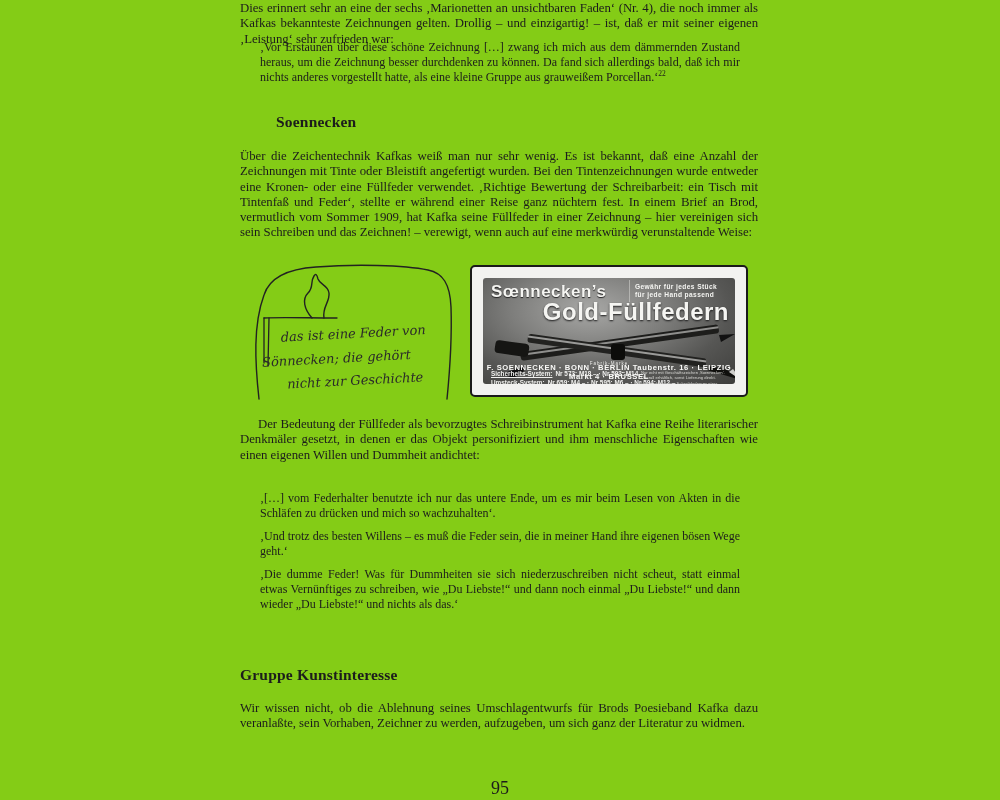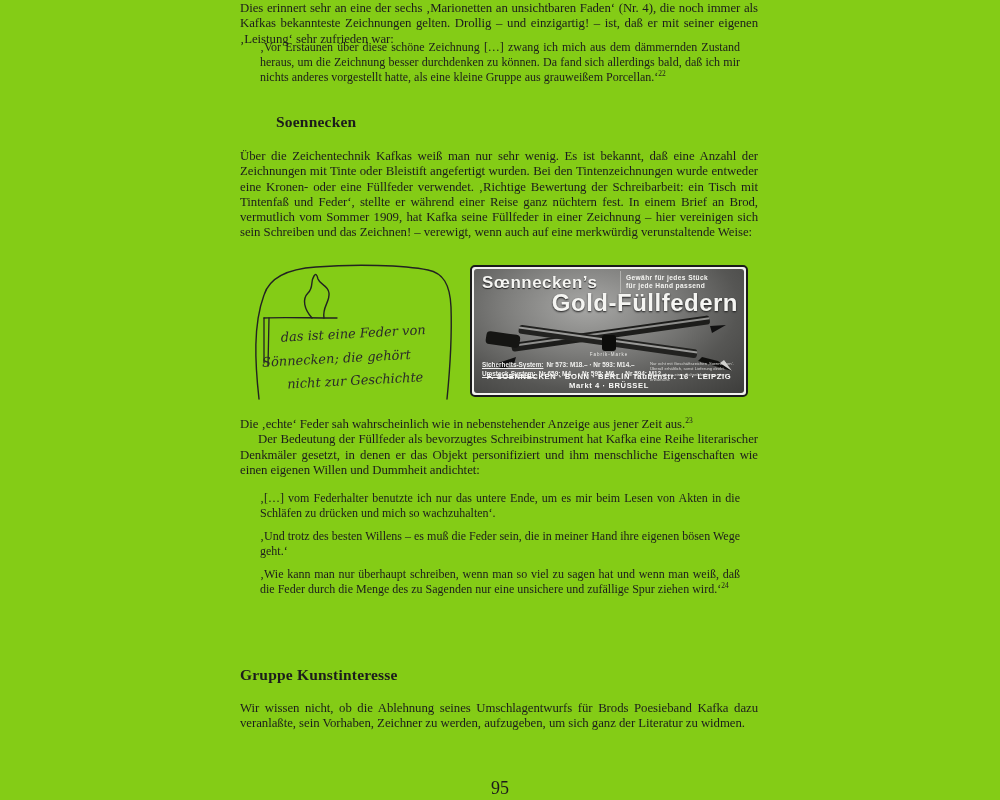--- a/index.html
+++ b/index.html
@@ -29,21 +29,21 @@
   .sketch{position:absolute;left:12px;top:0;width:204px;height:138px;}
   .sketch svg{display:block;}
   .hand{
     font-family:"DejaVu Serif",serif;font-style:italic;
     fill:#2a2a2a;font-size:13px;
   }
 
   .ad{
     position:absolute;left:230px;top:2px;width:278px;height:132px;
     border:2px solid #1a1a1a;border-radius:5px;background:#f2f2f0;
-    padding:2px;box-sizing:border-box;
+    padding:11px;box-sizing:border-box;
   }
   .ad-panel{
     position:relative;width:100%;height:100%;border-radius:3px;overflow:hidden;
     background:radial-gradient(ellipse at 42% 30%, #a8a8a6 0%, #7d7d7b 38%, #565654 68%, #3d3d3b 100%);
     font-family:"Liberation Sans","DejaVu Sans",sans-serif;color:#f5f5f2;
   }
   .ad-brand{
     position:absolute;left:8px;top:4px;font-size:17px;font-weight:bold;letter-spacing:0.5px;
     text-shadow:0 1px 1px #222;
   }
@@ -151,37 +151,34 @@
           <div><span class="lbl">Umsteck-System:</span><span>Nr 659: M4.– · Nr 595: M6.– · Nr 594: M12.–</span></div>
         </div>
         <div class="ad-fineprint">Nur echt mit Geschäftszeichen ‚Sœnnecken‘. Überall erhältlich, sonst Lieferung direkt. Verwendung eines Schreibfedernmusters erwünscht.</div>
         <div class="ad-company">F. SOENNECKEN · BONN · BERLIN Taubenstr. 16 · LEIPZIG Markt 4 · BRÜSSEL</div>
       </div>
     </div>
 
   </div>
 
   <div class="abs body-text" style="top:417px;">
-    <div>
-      <span>Die ‚echte‘ Feder sah wahrscheinlich wie in nebenstehender Anzeige aus jener Zeit aus.</span><sup class="fn">23</sup>
-    </div>
     <div class="indent">
       <span>Der Bedeutung der Füllfeder als bevorzugtes Schreibinstrument hat Kafka eine Reihe literarischer Denkmäler gesetzt, in denen er das Objekt personifiziert und ihm menschliche Eigenschaften wie einen eigenen Willen und Dummheit andichtet:</span>
     </div>
   </div>
 
   <div class="abs quote-block" style="top:491px;">
     <div class="quote-item">
       <span>‚[…] vom Federhalter benutzte ich nur das untere Ende, um es mir beim Lesen von Akten in die Schläfen zu drücken und mich so wachzuhalten‘.</span>
     </div>
     <div class="quote-item">
       <span>‚Und trotz des besten Willens – es muß die Feder sein, die in meiner Hand ihre eigenen bösen Wege geht.‘</span>
     </div>
     <div class="quote-item">
-      <span>‚Wie kann man nur überhaupt schreiben, wenn man so viel zu sagen hat und wenn man weiß, daß die Feder durch die Menge des zu Sagenden nur eine unsichere und zufällige Spur ziehen wird.‘</span><sup class="fn">24</sup>
+      <span>‚Die dumme Feder! Was für Dummheiten sie sich niederzuschreiben nicht scheut, statt einmal etwas Vernünftiges zu schreiben, wie „Du Liebste!“ und dann noch einmal „Du Liebste!“ und dann wieder „Du Liebste!“ und nichts als das.‘</span>
     </div>
   </div>
 
   <div class="abs heading" style="top:666px;">Gruppe Kunstinteresse</div>
 
   <div class="abs body-text" style="top:701px;">
     <span>Wir wissen nicht, ob die Ablehnung seines Umschlagentwurfs für Brods Poesieband Kafka dazu veranlaßte, sein Vorhaben, Zeichner zu werden, aufzugeben, um sich ganz der Literatur zu widmen.</span>
   </div>
 
   <div class="abs page-number" style="top:778px;">95</div>

